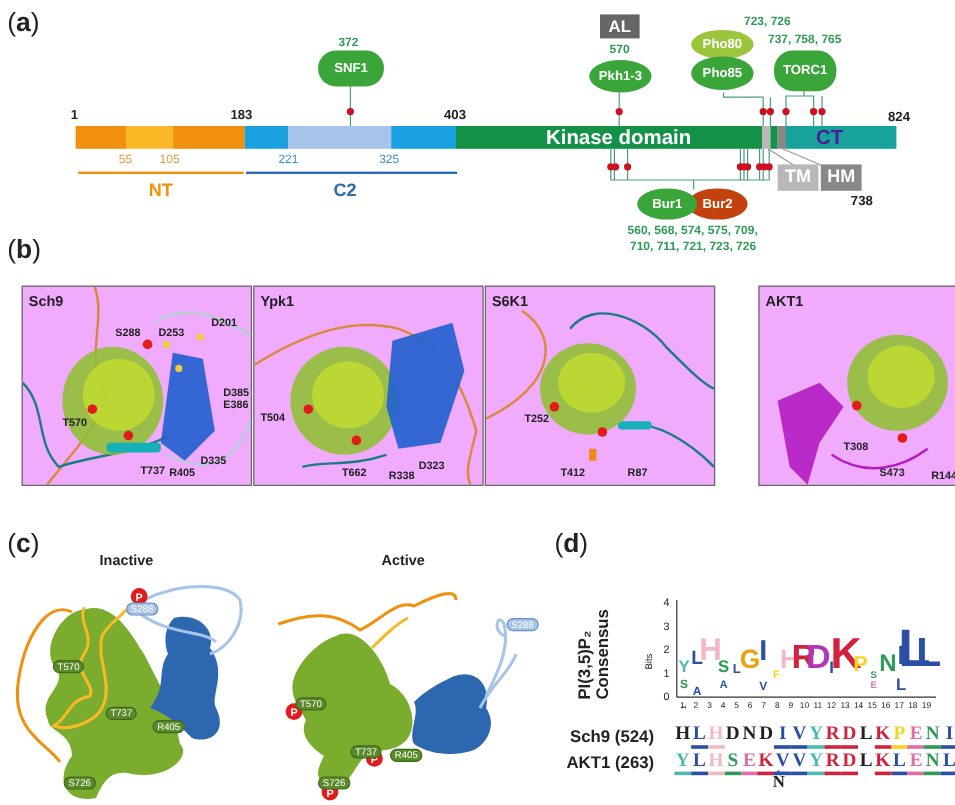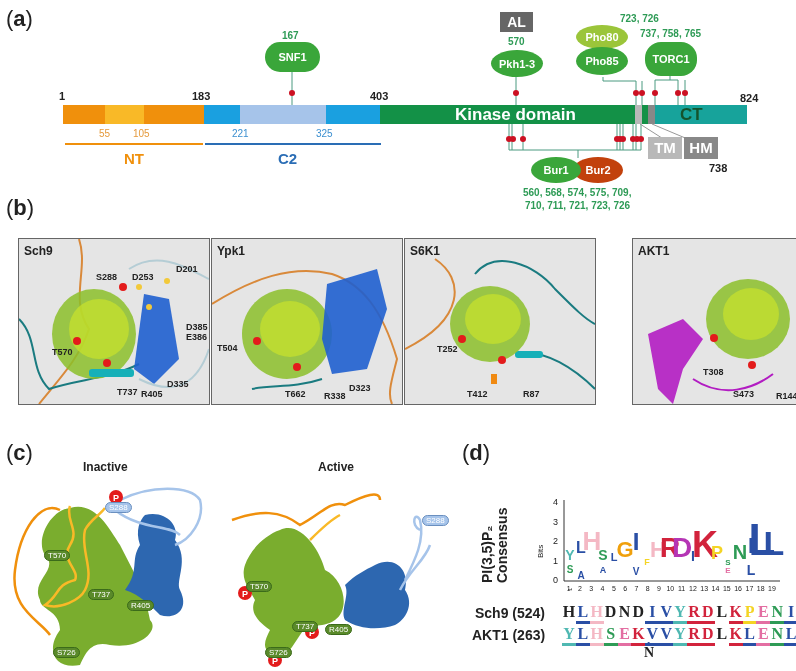--- a/index.html
+++ b/index.html
@@ -4,21 +4,21 @@
 <style>
   html,body{margin:0;padding:0;background:#fff;}
   body{width:796px;height:671px;position:relative;overflow:hidden;font-family:"Liberation Sans","DejaVu Sans",sans-serif;color:#222;}
   .abs{position:absolute;}
   .panel-label{font-size:22px;font-weight:normal;color:#222;}
   .panel-label b{font-weight:bold;}
   .num{font-size:11px;font-weight:bold;color:#222;}
   .gnum{font-size:10px;font-weight:bold;color:#2e9b56;text-align:center;white-space:nowrap;}
   .oval{position:absolute;border-radius:50%;color:#fff;font-weight:bold;font-size:11px;display:flex;align-items:center;justify-content:center;}
   .seg{position:absolute;height:19px;top:105px;}
-  .struct-box{position:absolute;top:238px;height:165px;border:1.5px solid #666;background:#e5e5e5;overflow:hidden;text-decoration:underline;}
+  .struct-box{position:absolute;top:238px;height:165px;border:1.5px solid #666;background:#f0abfc;overflow:hidden;text-decoration:underline;}
   .struct-title{position:absolute;left:5px;top:5px;font-weight:bold;font-size:12px;color:#222;}
   .res{position:absolute;font-size:9px;font-weight:bold;color:#222;white-space:nowrap;}
   .seqrow{position:absolute;font-family:"Liberation Serif","DejaVu Serif",serif;font-size:16px;font-weight:bold;letter-spacing:0px;white-space:nowrap;}
   .seqrow span{display:inline-block;width:13.9px;text-align:center;}
   .seqlabel{position:absolute;font-size:14px;font-weight:bold;color:#222;white-space:nowrap;}
 </style>
 </head>
 <body>
 
 <div class="abs panel-label" style="left:6px;top:6px;">(<b>a</b>)</div>
@@ -33,21 +33,21 @@
 <div class="seg" style="left:144px;width:60px;background:#f0900c;"></div>
 <div class="seg" style="left:204px;width:36px;background:#1aa0e0;"></div>
 <div class="seg" style="left:240px;width:86px;background:#a6c4ea;"></div>
 <div class="seg" style="left:326px;width:54px;background:#1aa0e0;"></div>
 <div class="seg" style="left:380px;width:255px;background:#139147;"></div>
 <div class="seg" style="left:635px;width:7px;background:#b8b8b8;"></div>
 <div class="seg" style="left:642px;width:6px;background:#139147;"></div>
 <div class="seg" style="left:648px;width:7px;background:#888;"></div>
 <div class="seg" style="left:655px;width:92px;background:#17a39b;"></div>
 <div class="abs" style="left:455px;top:105px;height:19px;line-height:19px;color:#fff;font-weight:bold;font-size:17px;">Kinase domain</div>
-<div class="abs" style="left:680px;top:105px;height:29px;line-height:19px;color:#14532d;font-weight:bold;font-size:17px;">CT</div>
+<div class="abs" style="left:680px;top:105px;height:29px;line-height:19px;color:#4c1d95;font-weight:bold;font-size:17px;">CT</div>
 
 <div class="abs" style="left:99px;top:128px;font-size:10px;color:#e59a3c;">55</div>
 <div class="abs" style="left:133px;top:128px;font-size:10px;color:#e59a3c;">105</div>
 <div class="abs" style="left:232px;top:128px;font-size:10px;color:#3b8fd0;">221</div>
 <div class="abs" style="left:316px;top:128px;font-size:10px;color:#3b8fd0;">325</div>
 <div class="abs" style="left:65px;top:143px;width:138px;height:2px;background:#f0900c;"></div>
 <div class="abs" style="left:205px;top:143px;width:176px;height:2px;background:#2a6db5;"></div>
 <div class="abs" style="left:124px;top:150px;font-weight:bold;font-size:15px;color:#f0900c;">NT</div>
 <div class="abs" style="left:278px;top:150px;font-weight:bold;font-size:15px;color:#2a6db5;">C2</div>
 
@@ -93,21 +93,21 @@
       <circle cx="523" cy="139" r="3"></circle>
     <circle cx="617" cy="139" r="3"></circle>
       <circle cx="620" cy="139" r="3"></circle>
       <circle cx="623" cy="139" r="3"></circle>
     <circle cx="633" cy="139" r="3"></circle>
       <circle cx="637" cy="139" r="3"></circle>
       <circle cx="641" cy="139" r="3"></circle>
   </g>
 </svg>
 
-<div class="abs gnum" style="left:282px;top:30px;">167</div>
+<div class="abs gnum" style="left:282px;top:30px;">372</div>
 <div class="oval" style="left:265px;top:42px;width:55px;height:30px;border-radius:15px;background:#3aa63a;">
     <span>SNF1</span>
   </div>
 
 <div class="abs" style="left:500px;top:12px;width:33px;height:20px;background:#666;color:#fff;font-weight:bold;font-size:14px;text-align:center;line-height:20px;">AL</div>
 <div class="abs gnum" style="left:508px;top:36px;">570</div>
 <div class="oval" style="left:491px;top:50px;width:52px;height:27px;background:#3aa63a;">
     <span>Pkh1-3</span>
   </div>
 

